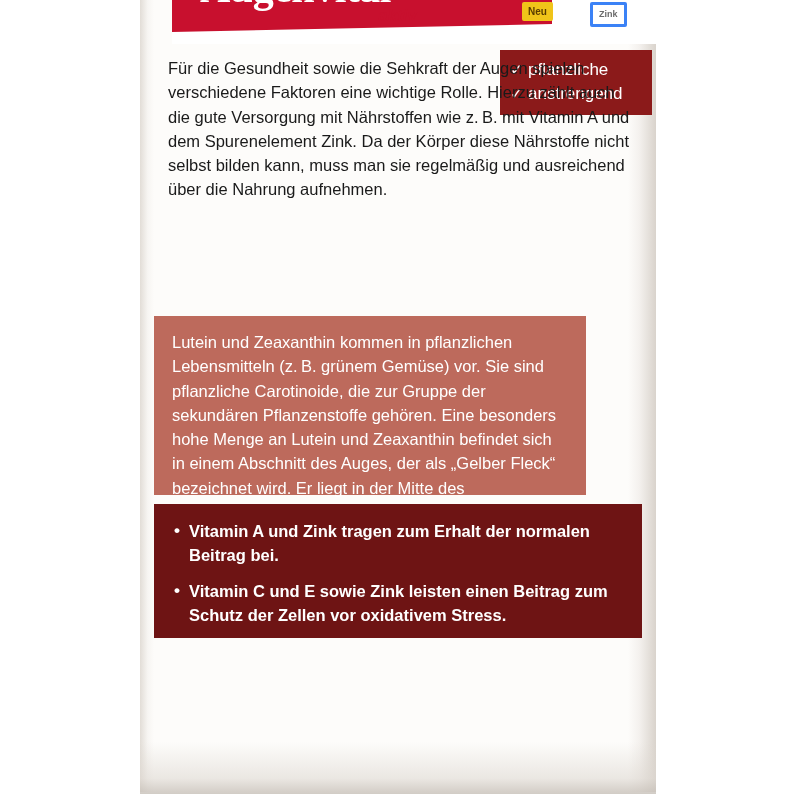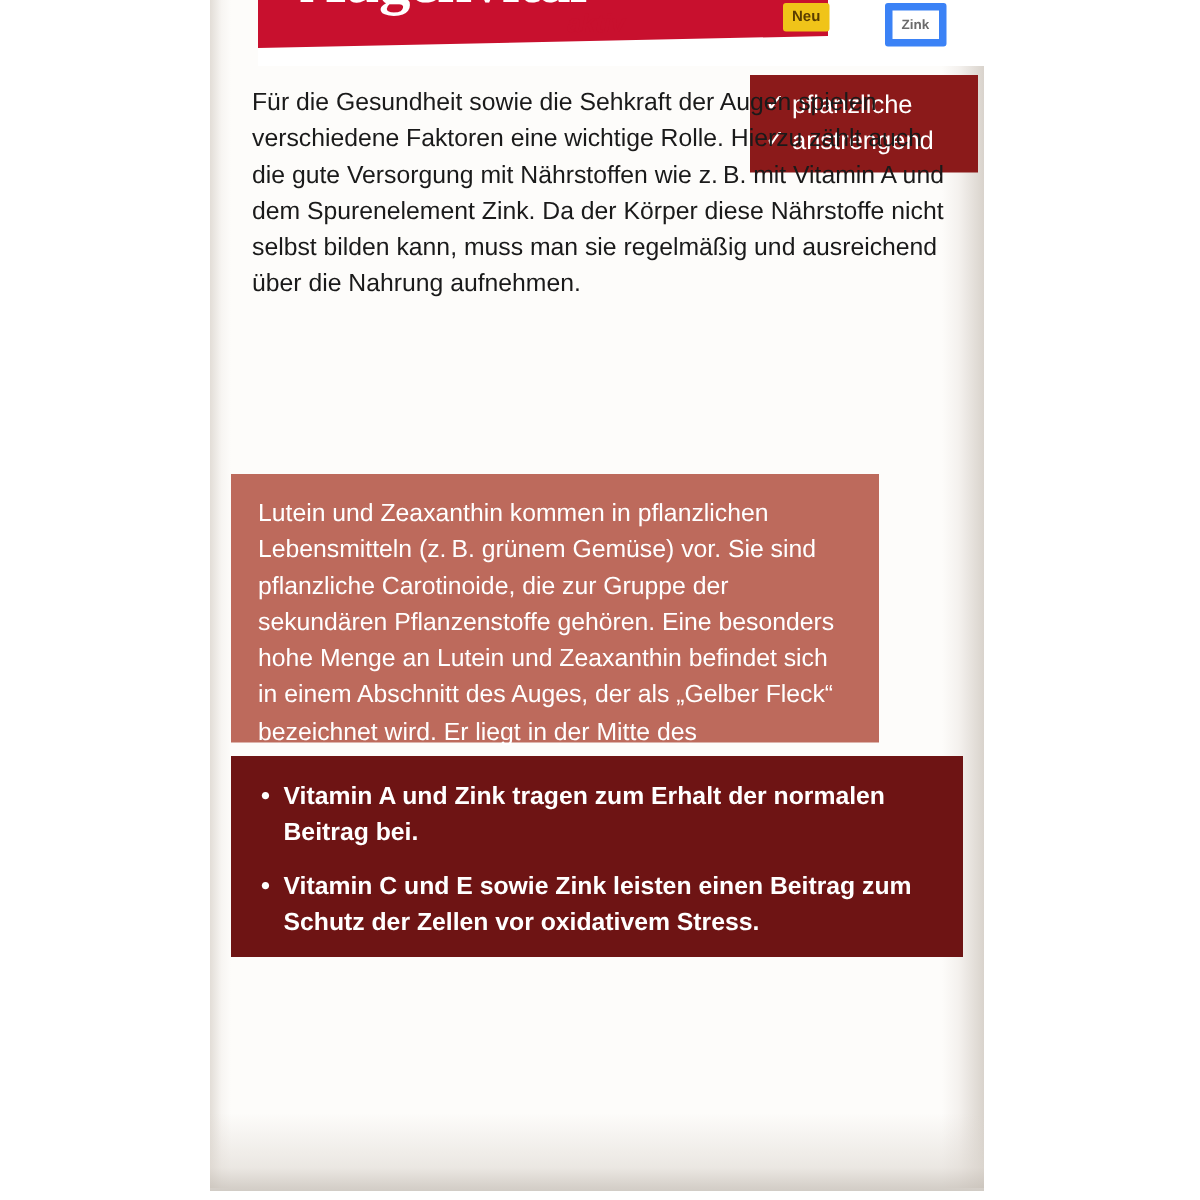--- a/index.html
+++ b/index.html
@@ -108,21 +108,21 @@
     font-size: 10px;
     font-weight: bold;
     line-height: 19px;
     padding: 0 6px;
     white-space: nowrap;
   }
   .chip-1 { left: 350px; }
   .chip-2 {
     left: 418px;
     background: #ffffff;
-    border: 5px solid #3b82f6;
+    border: 3px solid #3b82f6;
     color: #6b6b6b;
     font-size: 9px;
   }
 
   
   .badges {
     position: absolute;
     left: 500px;
     top: 50px;
     width: 152px;

